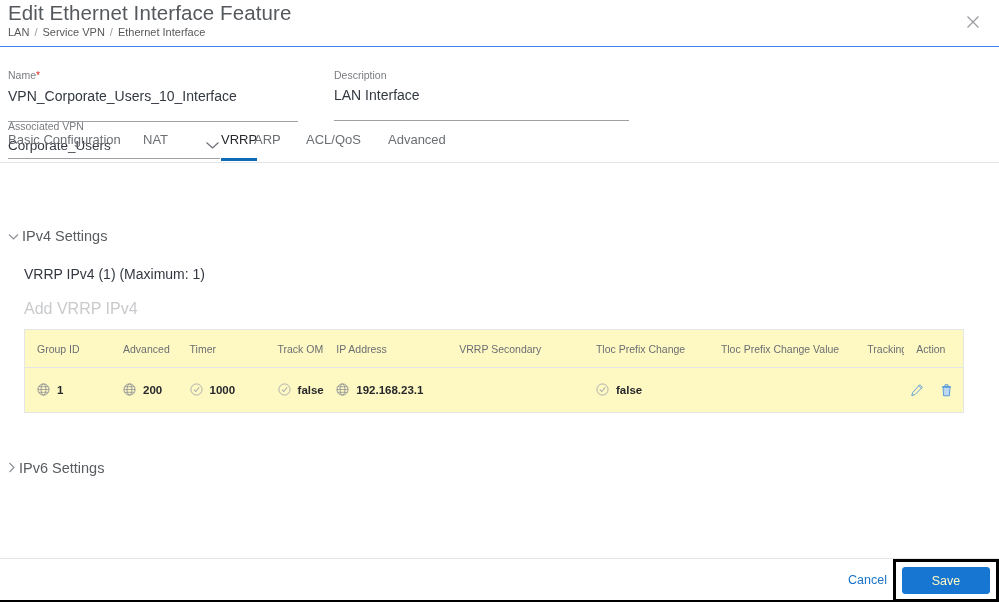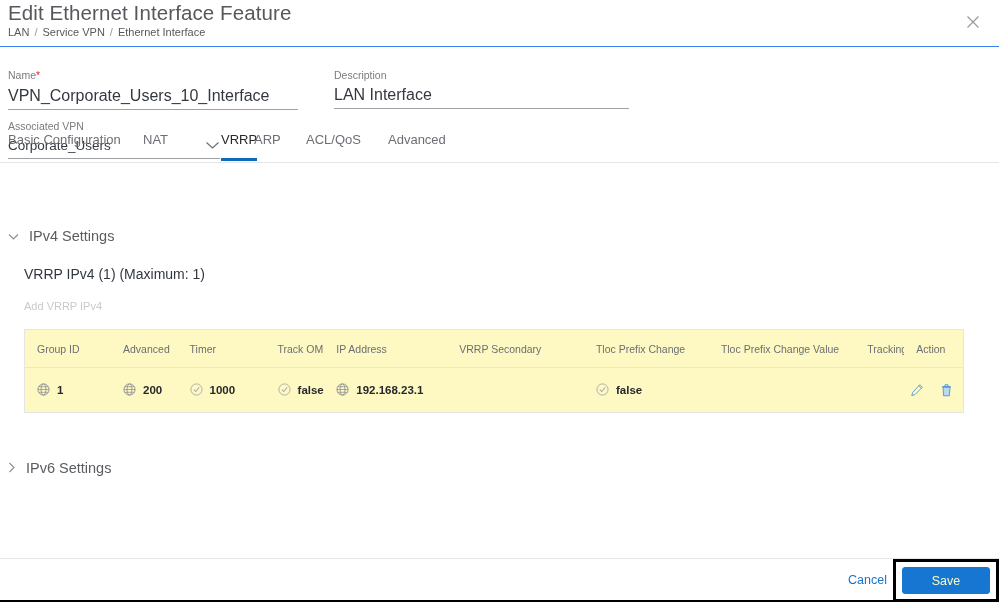--- a/index.html
+++ b/index.html
@@ -48,23 +48,23 @@
 
   .field { position: absolute; }
   .field .lbl {
     font-size: 10.5px; color: #7a7c80;
     line-height: 14px;
     margin-bottom: 4px;
     white-space: nowrap;
   }
   .field .lbl .req { color: #e2231a; font-size: 10px; }
   .field .val {
-    font-size: 16px; color: #333840;
+    font-size: 14px; color: #333840;
     line-height: 18px;
-    padding-bottom: 4px;
+    padding-bottom: 16px;
     border-bottom: 1px solid #9fa0a4;
     white-space: nowrap;
   }
   .field.name-f   { left: 8px;  top: 21px; width: 290px; }
   .field.desc-f   { left: 334px; top: 21px; width: 295px; }
   .field.vpn-f    { left: 8px;  top: 72px; width: 212px; }
   .field.vpn-f .val {
     font-size: 13.5px; color: #333840;
     display: flex; align-items: flex-end; justify-content: space-between;
     padding-bottom: 3px;
@@ -86,36 +86,36 @@
   }
   .tab.active { color: #26282c; margin-left: 27px; }
   .tab.active::after {
     content: ""; position: absolute; left: 0; right: 0; bottom: -1px;
     height: 3px; background: #0d6cb8;
   }
 
   
   .section-head {
     position: absolute; left: 8px;
-    display: flex; align-items: center; gap: 10px;
+    display: flex; align-items: center; gap: 3px;
     cursor: pointer;
   }
   .section-head .title {
     font-size: 14.5px; color: #595c60; font-weight: 400;
   }
   .sec-ipv4 { top: 227px; }
   .sec-ipv6 { top: 459px; }
 
   .vrrp-title {
     position: absolute; left: 24px; top: 266px;
     font-size: 14px; color: #333840;
   }
   .add-link {
     position: absolute; left: 24px; top: 300px;
-    font-size: 11px; color: #c9cacc;
+    font-size: 16px; color: #c9cacc;
     cursor: pointer;
   }
 
   
   .tbl {
     position: absolute; left: 24px; top: 329px;
     width: 940px;
     border: 1px solid #e4e5e7;
     background: #fef9c3;
   }

